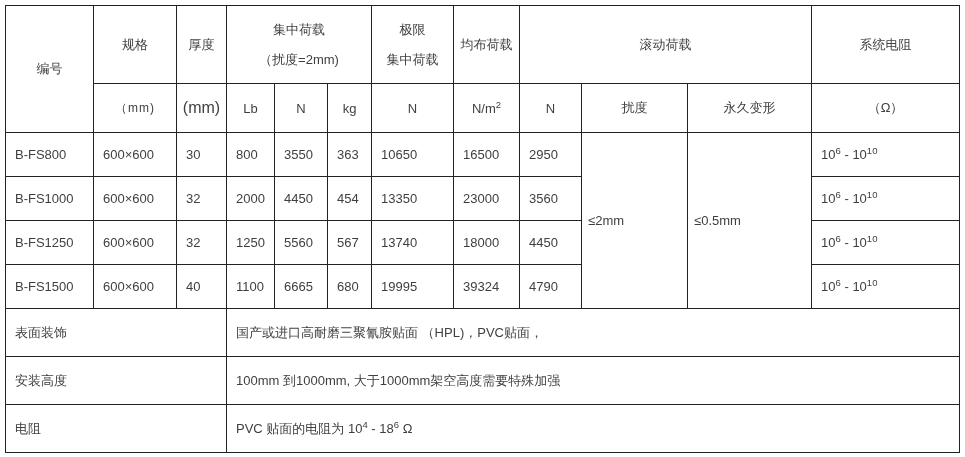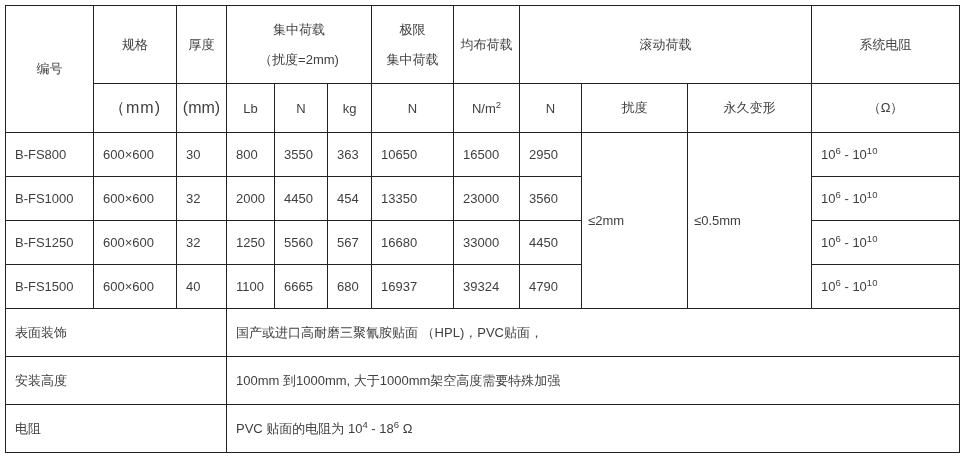--- a/index.html
+++ b/index.html
@@ -30,21 +30,21 @@
   }
   table.spec td.c {
     text-align: center;
     padding: 0 2px;
   }
   tr.h1 { height: 78px; }
   tr.h2 { height: 49px; }
   tr.d  { height: 44px; }
   tr.f  { height: 48px; }
   .hl { line-height: 30px; }
-  .unit-big { font-size: 16px; letter-spacing: 1px; }
+  .unit-big { font-size: 12px; letter-spacing: 1px; }
   .unit-sm { font-size: 16px; }
   sup {
     font-size: 9.5px;
     vertical-align: 5px;
     line-height: 0;
   }
   .padless { padding-left: 6px !important; }
 </style>
 </head>
 <body>
@@ -126,34 +126,34 @@
       <td><span>10</span><sup>6</sup> <span>-</span> <span>10</span><sup>10</sup></td>
     </tr>
 
     <tr class="d">
       <td>B-FS1250</td>
       <td>600×600</td>
       <td>32</td>
       <td>1250</td>
       <td>5560</td>
       <td>567</td>
-      <td>16680</td>
-      <td>33000</td>
+      <td>13740</td>
+      <td>18000</td>
       <td>4450</td>
       <td><span>10</span><sup>6</sup> <span>-</span> <span>10</span><sup>10</sup></td>
     </tr>
 
     <tr class="d">
       <td>B-FS1500</td>
       <td>600×600</td>
       <td>40</td>
       <td>1100</td>
       <td>6665</td>
       <td>680</td>
-      <td>16937</td>
+      <td>19995</td>
       <td>39324</td>
       <td>4790</td>
       <td><span>10</span><sup>6</sup> <span>-</span> <span>10</span><sup>10</sup></td>
     </tr>
 
     <tr class="f">
       <td colspan="3">表面装饰</td>
       <td colspan="9">国产或进口高耐磨三聚氰胺贴面 （HPL)，PVC贴面，</td>
     </tr>
 

